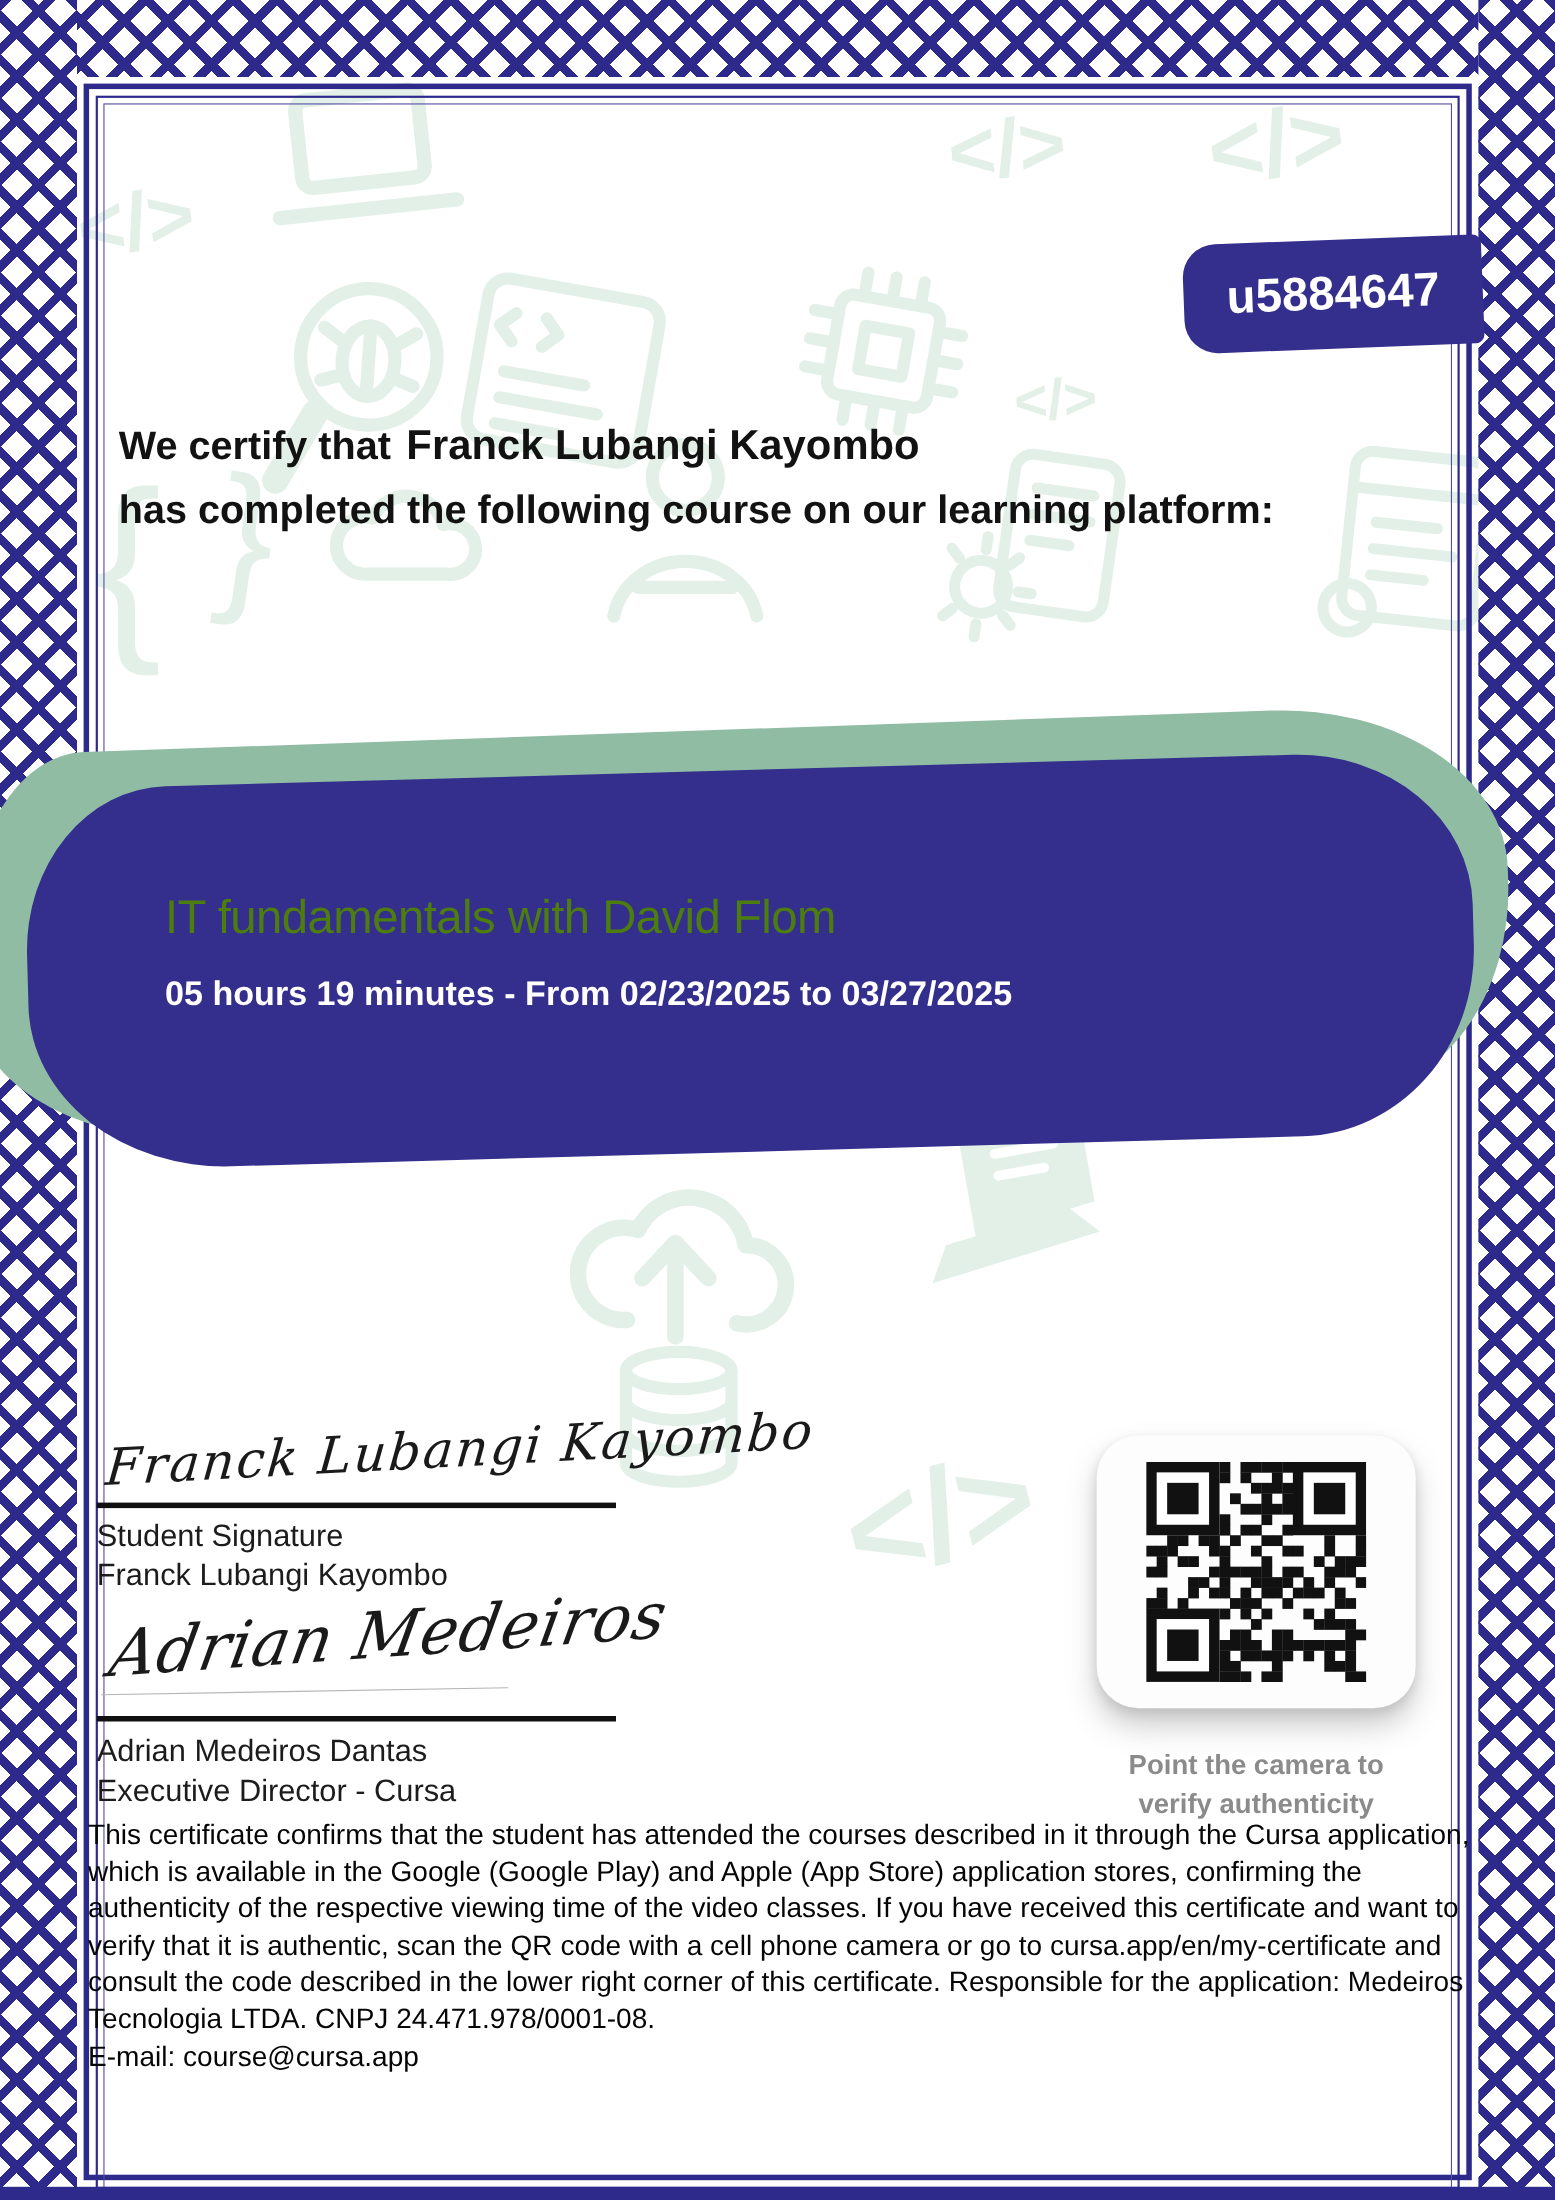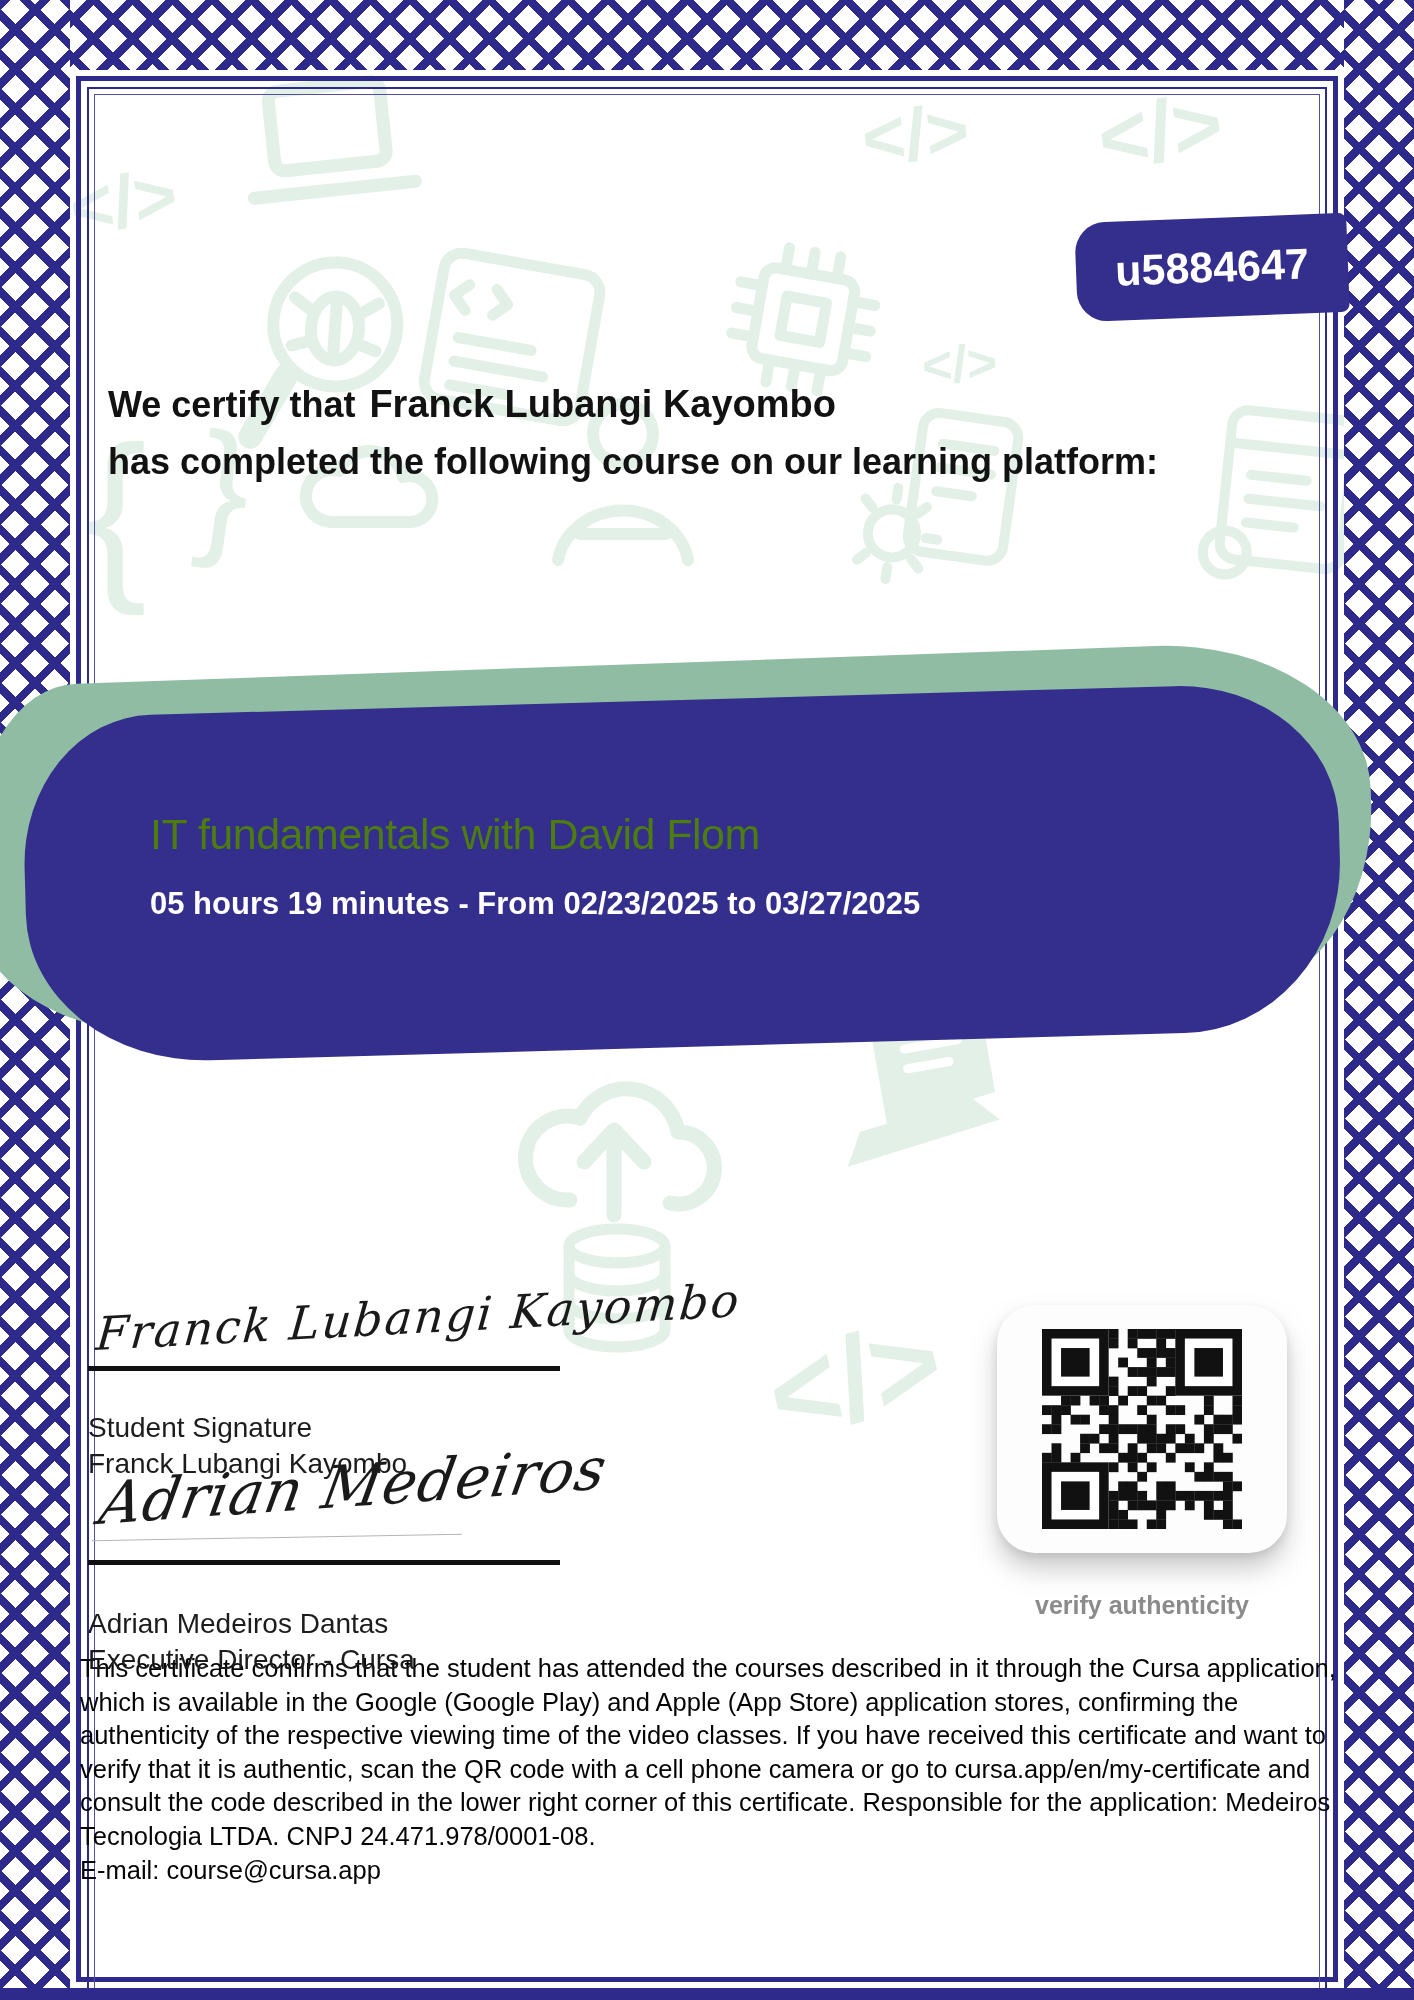--- a/index.html
+++ b/index.html
@@ -48,21 +48,21 @@
     border-radius:130px 160px 160px 180px / 150px 140px 170px 150px;}
   .course-name{position:absolute;left:150px;top:810px;z-index:6;color:#4d7c0f;font-size:43px;font-weight:400;letter-spacing:-0.5px;}
   .course-details{position:absolute;left:150px;top:886px;z-index:6;color:#fff;font-size:31px;font-weight:700;}
 
   
   .handwriting{position:absolute;z-index:6;color:#1a1a1a;font-family:"DejaVu Serif",serif;font-style:italic;}
   .hw1{left:96px;top:1290px;font-size:46px;transform:rotate(-3deg) skewX(-8deg);letter-spacing:2px;}
   .hw2{left:100px;top:1452px;font-size:58px;transform:rotate(-4deg) skewX(-14deg);letter-spacing:1px;}
   .sig-line{position:absolute;left:88px;width:472px;height:5px;background:#101010;z-index:6;}
   .sig-faint{position:absolute;left:92px;top:1537px;width:370px;height:1px;background:#b5b5b5;z-index:6;transform:rotate(-1deg);}
-  .sig-text{position:absolute;left:88px;z-index:7;color:#1c1c1c;font-size:28px;line-height:36px;margin-top:32px;}
+  .sig-text{position:absolute;left:88px;z-index:7;color:#1c1c1c;font-size:28px;line-height:36px;}
 
   
   .qr-card{position:absolute;left:997px;top:1305px;width:290px;height:248px;z-index:5;background:#fdfdfd;
     border-radius:38px;box-shadow:0 16px 26px rgba(110,110,110,.35),0 4px 10px rgba(0,0,0,.10);
     display:flex;align-items:center;justify-content:center;}
   .qr-box{width:200px;height:200px;}
   .qr-caption{position:absolute;left:967px;top:1588px;width:350px;z-index:6;text-align:center;
     color:var(--caption-gray,#8B8B8B);font-size:25px;font-weight:700;line-height:35px;}
 
   
@@ -350,20 +350,21 @@
         <rect x="19.047619047619047" y="19.047619047619047" width="28.57142857142857" height="28.57142857142857" fill="#111"></rect>
         <rect x="133.33333333333334" y="0" width="66.66666666666667" height="66.66666666666667" fill="#111"></rect>
         <rect x="142.85714285714286" y="9.523809523809524" width="47.61904761904762" height="47.61904761904762" fill="#fff"></rect>
         <rect x="152.38095238095238" y="19.047619047619047" width="28.57142857142857" height="28.57142857142857" fill="#111"></rect>
         <rect x="0" y="133.33333333333334" width="66.66666666666667" height="66.66666666666667" fill="#111"></rect>
         <rect x="9.523809523809524" y="142.85714285714286" width="47.61904761904762" height="47.61904761904762" fill="#fff"></rect>
         <rect x="19.047619047619047" y="152.38095238095238" width="28.57142857142857" height="28.57142857142857" fill="#111"></rect>
       </svg>
   </div>
   <div class="qr-caption">
+    <div>Point the camera to</div>
     <div>verify authenticity</div>
   </div>
 
   <div class="footer">
     <p>This certificate confirms that the student has attended the courses described in it through the Cursa application, which is available in the Google (Google Play) and Apple (App Store) application stores, confirming the authenticity of the respective viewing time of the video classes. If you have received this certificate and want to verify that it is authentic, scan the QR code with a cell phone camera or go to cursa.app/en/my-certificate and consult the code described in the lower right corner of this certificate. Responsible for the application: Medeiros Tecnologia LTDA. CNPJ 24.471.978/0001-08.</p>
     <p>E-mail: course@cursa.app</p>
   </div>
 
 </div>
 

